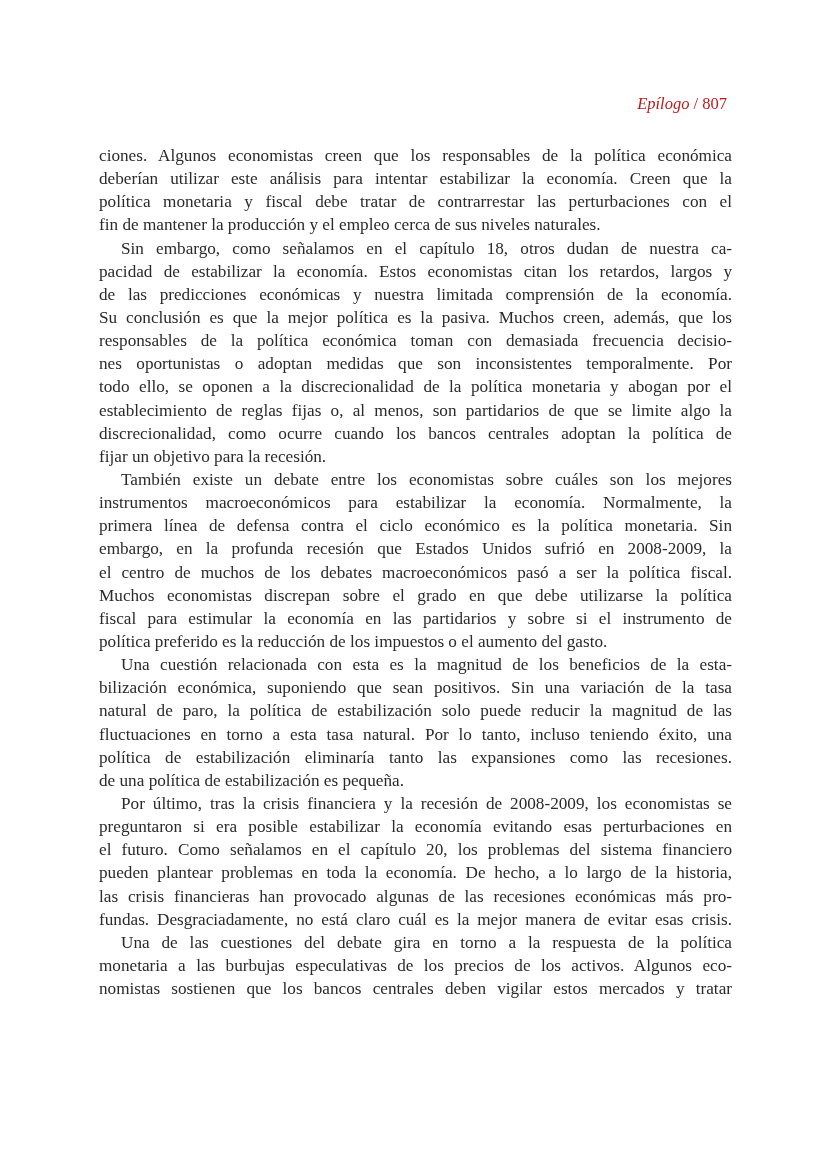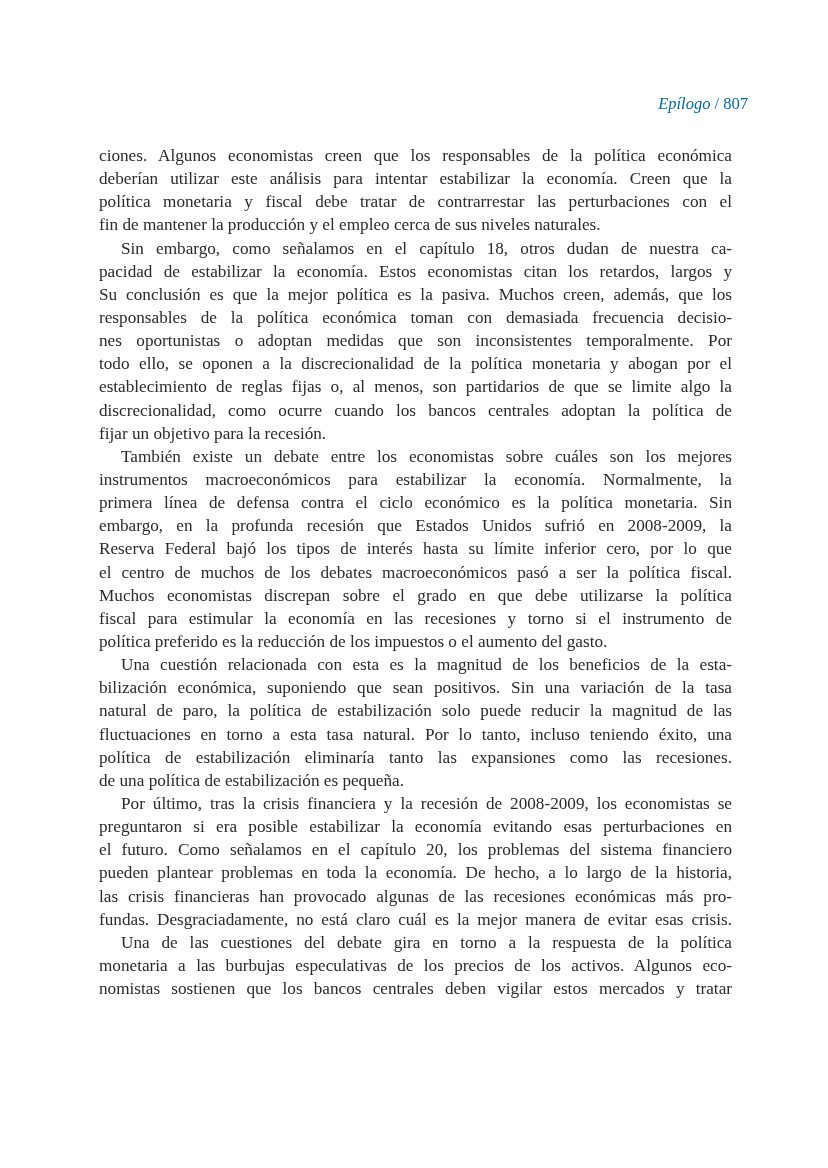--- a/index.html
+++ b/index.html
@@ -11,23 +11,23 @@
       width: 828px;
       height: 1168px;
       position: relative;
       overflow: hidden;
       font-family: "Liberation Serif", "DejaVu Serif", serif;
       color: #2a2a2a;
     }
     .running-head {
       position: absolute;
       top: 94px;
-      right: 80px;
+      right: 101px;
       font-size: 16.5px;
-      color: #0369a1;
+      color: #b91c1c;
       white-space: nowrap;
     }
     .running-head .section {
       font-style: italic;
     }
     .text-block {
       position: absolute;
       left: 99px;
       top: 144px;
       width: 633px;
@@ -62,38 +62,38 @@
   <div>
     <span class="line">ciones. Algunos economistas creen que los responsables de la política económica</span>
     <span class="line">deberían utilizar este análisis para intentar estabilizar la economía. Creen que la</span>
     <span class="line">política monetaria y fiscal debe tratar de contrarrestar las perturbaciones con el</span>
     <span class="line last">fin de mantener la producción y el empleo cerca de sus niveles naturales.</span>
   </div>
 
   <div>
     <span class="line indent">Sin embargo, como señalamos en el capítulo 18, otros dudan de nuestra ca-</span>
     <span class="line">pacidad de estabilizar la economía. Estos economistas citan los retardos, largos y</span>
+    <span class="line">de las predicciones económicas y nuestra limitada comprensión de la economía.</span>
     <span class="line">Su conclusión es que la mejor política es la pasiva. Muchos creen, además, que los</span>
     <span class="line">responsables de la política económica toman con demasiada frecuencia decisio-</span>
     <span class="line">nes oportunistas o adoptan medidas que son inconsistentes temporalmente. Por</span>
     <span class="line">todo ello, se oponen a la discrecionalidad de la política monetaria y abogan por el</span>
     <span class="line">establecimiento de reglas fijas o, al menos, son partidarios de que se limite algo la</span>
     <span class="line">discrecionalidad, como ocurre cuando los bancos centrales adoptan la política de</span>
     <span class="line last">fijar un objetivo para la recesión.</span>
   </div>
 
   <div>
     <span class="line indent">También existe un debate entre los economistas sobre cuáles son los mejores</span>
     <span class="line">instrumentos macroeconómicos para estabilizar la economía. Normalmente, la</span>
     <span class="line">primera línea de defensa contra el ciclo económico es la política monetaria. Sin</span>
     <span class="line">embargo, en la profunda recesión que Estados Unidos sufrió en 2008-2009, la</span>
-    <span class="line">Reserva Federal bajó los tipos de interés hasta su límite inferior cero, por lo que</span>
     <span class="line">el centro de muchos de los debates macroeconómicos pasó a ser la política fiscal.</span>
     <span class="line">Muchos economistas discrepan sobre el grado en que debe utilizarse la política</span>
-    <span class="line">fiscal para estimular la economía en las recesiones y torno si el instrumento de</span>
+    <span class="line">fiscal para estimular la economía en las partidarios y sobre si el instrumento de</span>
     <span class="line last">política preferido es la reducción de  los impuestos o el aumento del gasto.</span>
   </div>
 
   <div>
     <span class="line indent">Una cuestión relacionada con esta es la magnitud de los beneficios de la esta-</span>
     <span class="line">bilización económica, suponiendo que sean positivos. Sin una variación de la tasa</span>
     <span class="line">natural de paro, la política de estabilización solo puede reducir la magnitud de las</span>
     <span class="line">fluctuaciones en torno a esta tasa natural. Por lo tanto, incluso teniendo éxito, una</span>
     <span class="line">política de estabilización eliminaría tanto las expansiones como las recesiones.</span>
     <span class="line last">de una política de estabilización es pequeña.</span>

